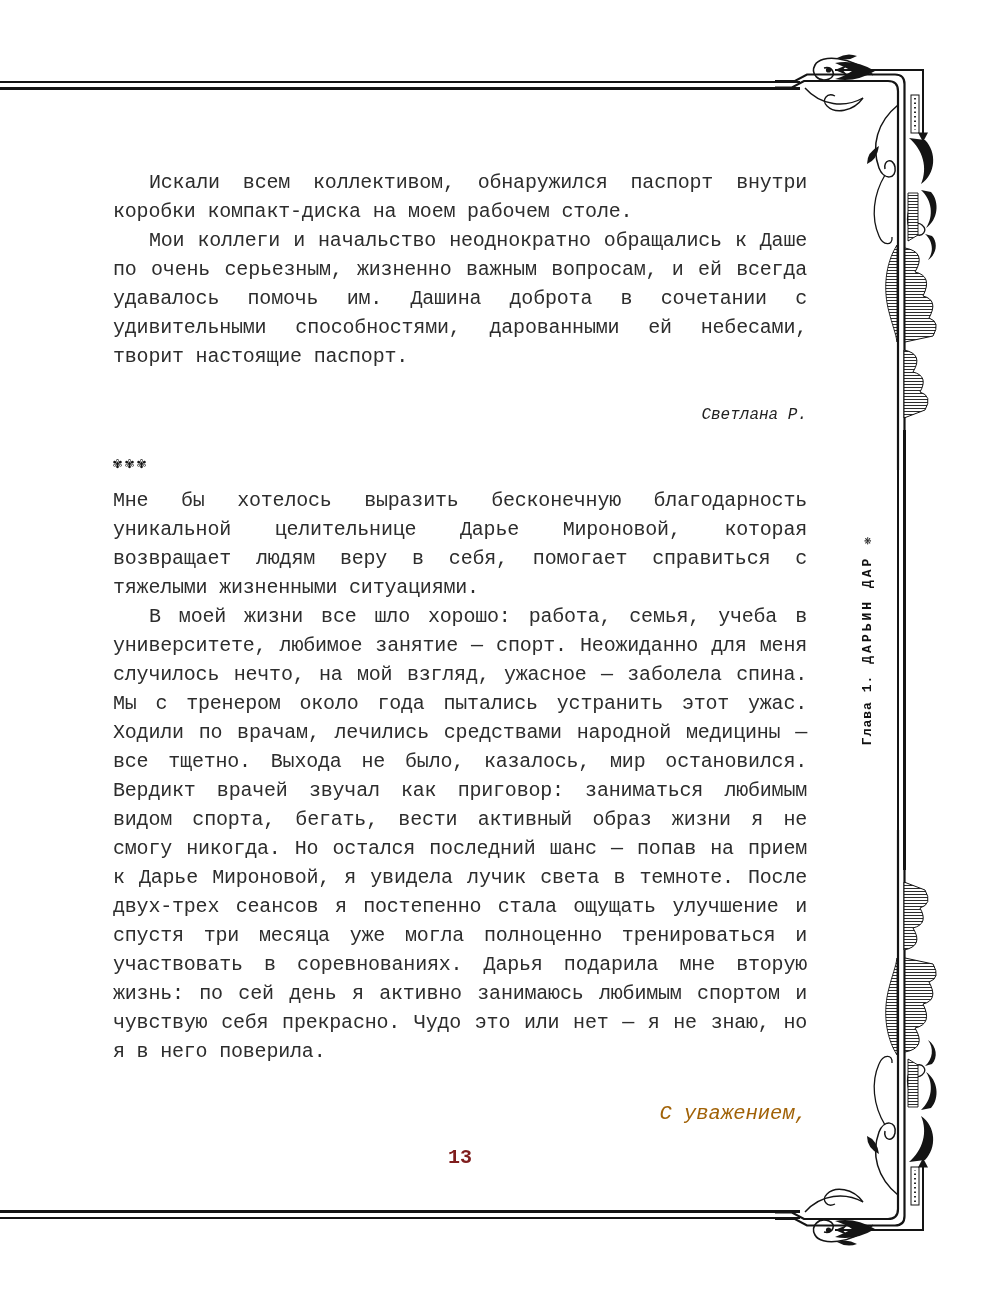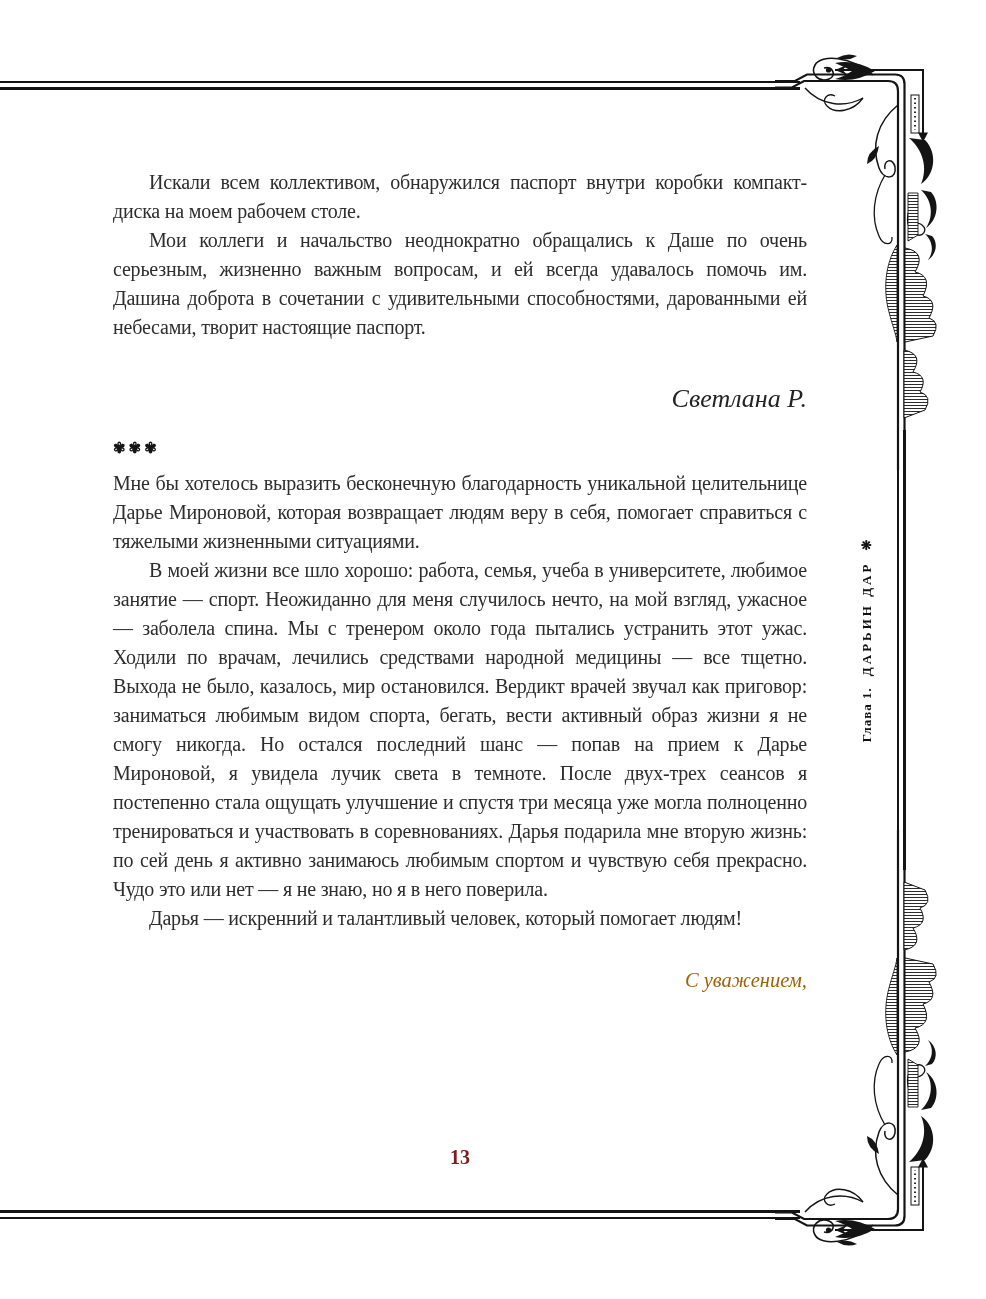--- a/index.html
+++ b/index.html
@@ -1,18 +1,18 @@
 <!DOCTYPE html>
 <html lang="ru"><head>
 <meta charset="utf-8">
 <style>
   html,body { margin:0; padding:0; background:#ffffff; }
   .page {
     position:relative; width:986px; height:1299px; background:#ffffff;
-    overflow:hidden; font-family:Liberation Serif, serif; color:#2d2d2d;
+    overflow:hidden; font-family:Liberation Mono, monospace; color:#2d2d2d;
   }
 
   
   .rule { position:absolute; background:#141414; }
   .rule-top-outer    { left:0; top:81px;   width:800px; height:2px; }
   .rule-top-inner    { left:0; top:87px;   width:800px; height:3px; }
   .rule-bottom-inner { left:0; top:1210px; width:800px; height:3px; }
   .rule-bottom-outer { left:0; top:1217px; width:800px; height:2px; }
   .rule-right-inner  { left:897px; top:430px; width:2px; height:440px; }
   .rule-right-outer  { left:903px; top:430px; width:3px; height:440px; }
@@ -25,21 +25,21 @@
   .content {
     position:absolute; left:113px; top:168px; width:694px;
   }
   .body-p {
     margin:0; font-size:20px; line-height:29px; font-weight:300;
     letter-spacing:-0.2px; text-align:justify; text-indent:36px;
     hyphens:auto; color:#2d2d2d;
   }
   .no-indent { text-indent:0; }
   .signature {
-    margin:42px 0 0 0; font-size:26px; line-height:29px;
+    margin:30px 0 0 0; font-size:16px; line-height:29px;
     font-style:italic; text-align:right; color:#232323;
   }
   .separator {
     margin:24px 0 0 0; font-size:15px; letter-spacing:3px;
     color:#141414; text-indent:0; line-height:22px; font-weight:bold;
   }
   .after-sep { margin-top:10px; }
   .closing {
     margin:32px 0 0 0; font-size:20.5px; line-height:31px;
     font-style:italic; text-align:right; color:#a16207;
@@ -152,21 +152,20 @@
 
   <div class="content">
     <p class="body-p">Искали всем коллективом, обнаружился паспорт внутри коробки компакт-диска на моем рабочем столе.</p>
     <p class="body-p">Мои коллеги и начальство неоднократно обращались к Даше по очень серьезным, жизненно важным вопросам, и ей всегда удавалось помочь им. Дашина доброта в сочетании с удивительными способностями, дарованными ей небесами, творит настоящие паспорт.</p>
     <p class="signature">Светлана Р.</p>
 
     <p class="body-p separator">✾✾✾</p>
 
     <p class="body-p no-indent after-sep">Мне бы хотелось выразить бесконечную благодарность уникальной целительнице Дарье Мироновой, которая возвращает людям веру в себя, помогает справиться с тяжелыми жизненными ситуациями.</p>
     <p class="body-p">В моей жизни все шло хорошо: работа, семья, учеба в университете, любимое занятие — спорт. Неожиданно для меня случилось нечто, на мой взгляд, ужасное — заболела спина. Мы с тренером около года пытались устранить этот ужас. Ходили по врачам, лечились средствами народной медицины — все тщетно. Выхода не было, казалось, мир остановился. Вердикт врачей звучал как приговор: заниматься любимым видом спорта, бегать, вести активный образ жизни я не смогу никогда. Но остался последний шанс — попав на прием к Дарье Мироновой, я увидела лучик света в темноте. После двух-трех сеансов я постепенно стала ощущать улучшение и спустя три месяца уже могла полноценно тренироваться и участвовать в соревнованиях. Дарья подарила мне вторую жизнь: по сей день я активно занимаюсь любимым спортом и чувствую себя прекрасно. Чудо это или нет — я не знаю, но я в него поверила.</p>
-    <p class="body-p">Дарья — искренний и талантливый человек, который помогает людям!</p>
 
     <div class="closing">
       <div>С уважением,</div>
     </div>
   </div>
 
   <div class="sidebar">
     <div class="sidebar-inner">
       <span class="sidebar-chapter">Глава 1.</span>
       <span class="sidebar-title">ДАРЬИН ДАР</span>

